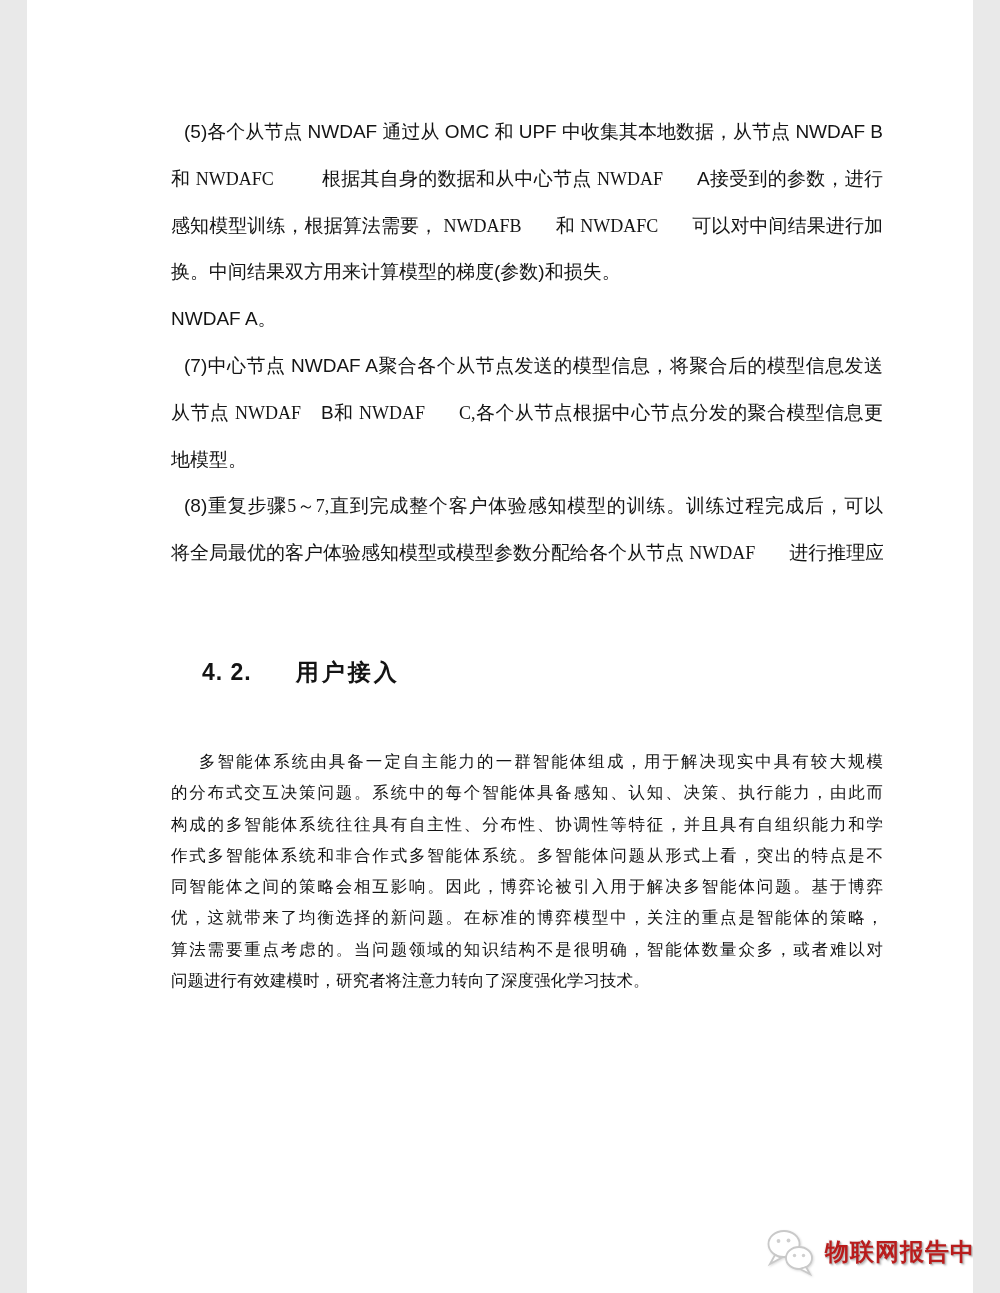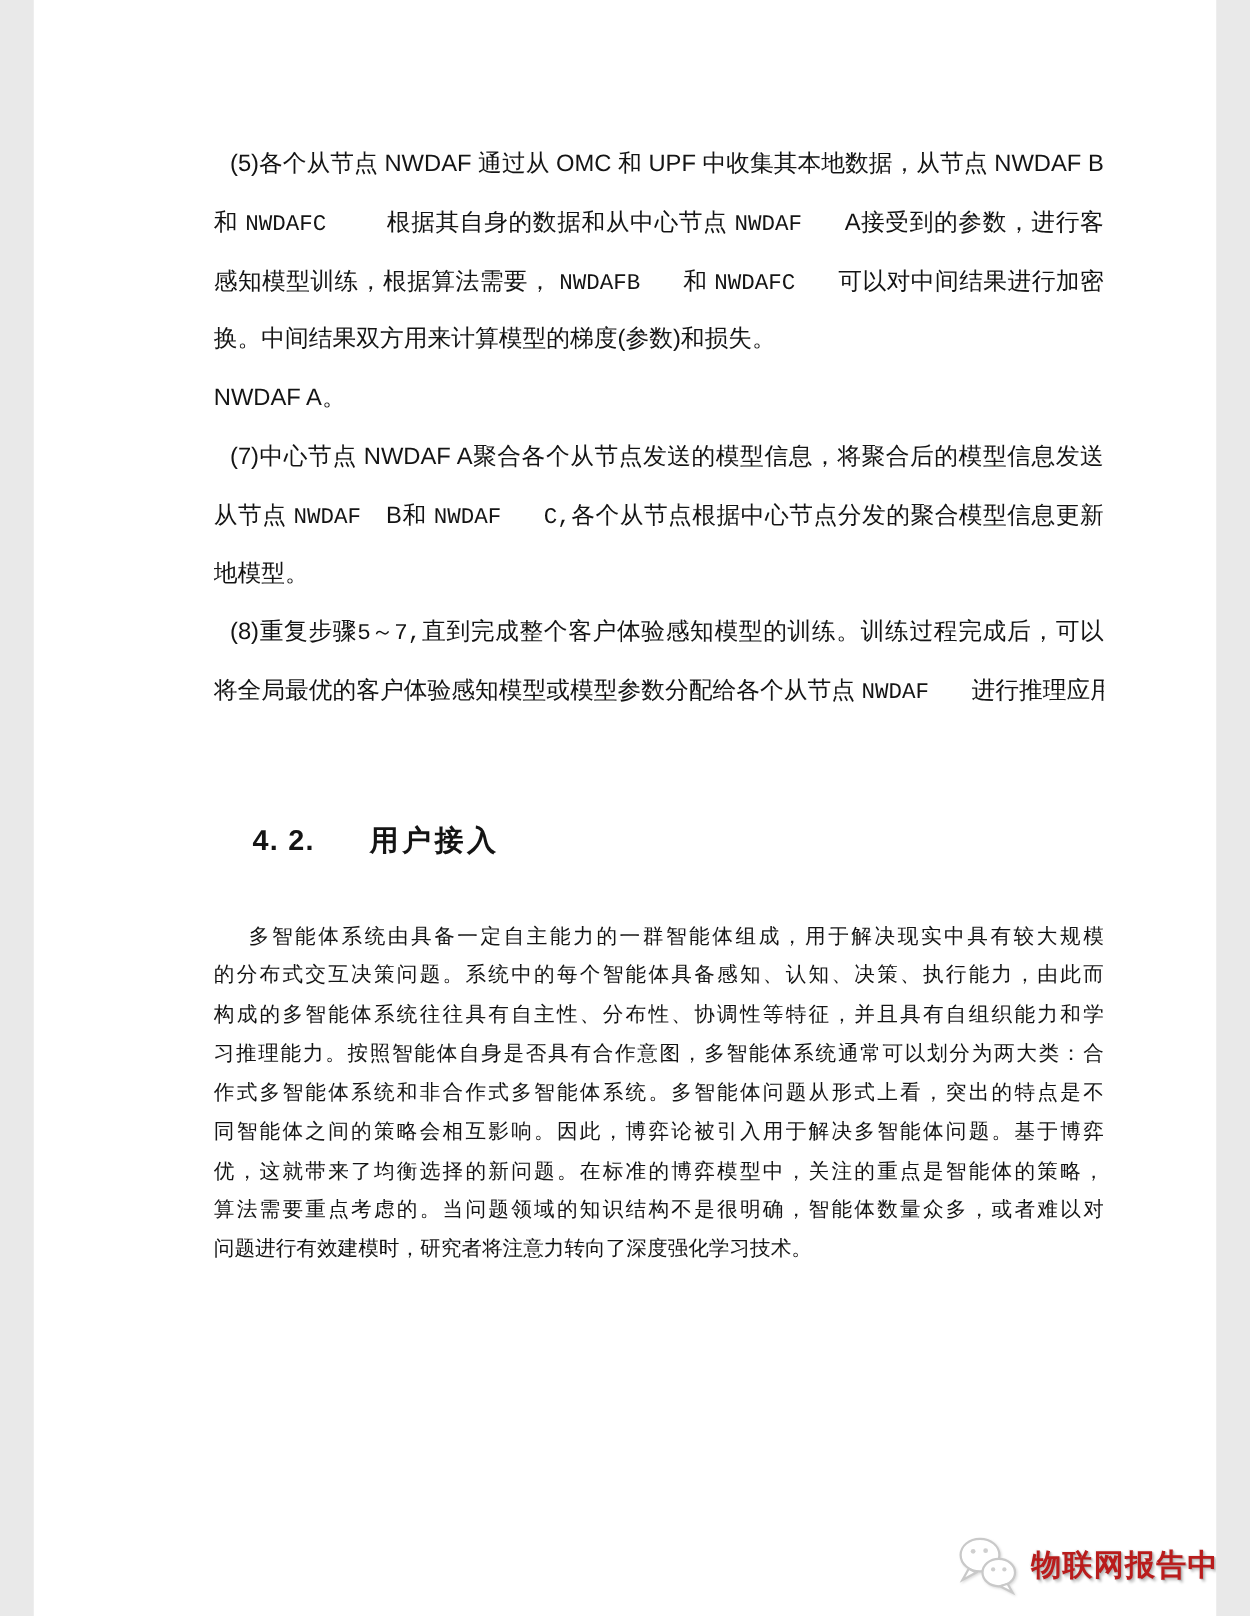--- a/index.html
+++ b/index.html
@@ -19,21 +19,21 @@
     font-weight:500;
   }
   .ln{
     height:46.8px;line-height:46.8px;
     overflow:hidden;white-space:nowrap;
     text-align:left;
   }
   .jst{text-align:justify;text-align-last:justify;white-space:normal;}
   .ind{padding-left:13px;}
   
-  .nw{font-family:Liberation Mono, monospace;font-size:18px;font-weight:400;}
+  .nw{font-family:Liberation Serif, serif;font-size:18px;font-weight:400;}
   .ps{padding-right:20px;}
   .pm{padding-right:34px;}
   .pl{padding-right:48px;}
   
   .heading{
     position:absolute;left:175px;top:652px;
     display:flex;align-items:baseline;
     font-weight:bold;font-size:23px;line-height:40px;
     letter-spacing:1px;
   }
@@ -43,21 +43,21 @@
   .block2{
     position:absolute;left:144px;top:734px;width:712px;
     font-size:16.5px;
   }
   .ln2{
     height:31.3px;line-height:31.3px;
     overflow:hidden;white-space:nowrap;
     text-align:left;
   }
   .ln2.jst{white-space:normal;}
-  .ind2{padding-left:28px;}
+  .ind2{padding-left:28px;margin-top:12px;}
   
   .watermark{
     position:absolute;left:738px;top:1222px;
     display:flex;align-items:center;
     height:60px;
   }
   .wicon{display:inline-flex;margin-right:8px;filter:drop-shadow(1px 1px 1px #dcdcdc);}
   .wtext{
     font-size:24px;font-weight:bold;letter-spacing:1px;
     color:#b91c1c;
@@ -85,21 +85,20 @@
 
   <div class="heading">
     <span class="hnum">4. 2.</span>
     <span class="htitle">用户接入</span>
   </div>
 
   <div class="block2">
     <div class="ln2 jst ind2">多智能体系统由具备一定自主能力的一群智能体组成，用于解决现实中具有较大规模</div>
     <div class="ln2 jst">的分布式交互决策问题。系统中的每个智能体具备感知、认知、决策、执行能力，由此而</div>
     <div class="ln2 jst">构成的多智能体系统往往具有自主性、分布性、协调性等特征，并且具有自组织能力和学</div>
-    <div class="ln2 jst">习推理能力。按照智能体自身是否具有合作意图，多智能体系统通常可以划分为两大类：合</div>
     <div class="ln2 jst">作式多智能体系统和非合作式多智能体系统。多智能体问题从形式上看，突出的特点是不</div>
     <div class="ln2 jst">同智能体之间的策略会相互影响。因此，博弈论被引入用于解决多智能体问题。基于博弈</div>
     <div class="ln2 jst">优，这就带来了均衡选择的新问题。在标准的博弈模型中，关注的重点是智能体的策略，</div>
     <div class="ln2 jst">算法需要重点考虑的。当问题领域的知识结构不是很明确，智能体数量众多，或者难以对</div>
     <div class="ln2">问题进行有效建模时，研究者将注意力转向了深度强化学习技术。</div>
   </div>
 
   <div class="watermark">
     <span class="wicon">
       <svg width="52" height="50" viewBox="0 0 52 50" xmlns="http://www.w3.org/2000/svg">

